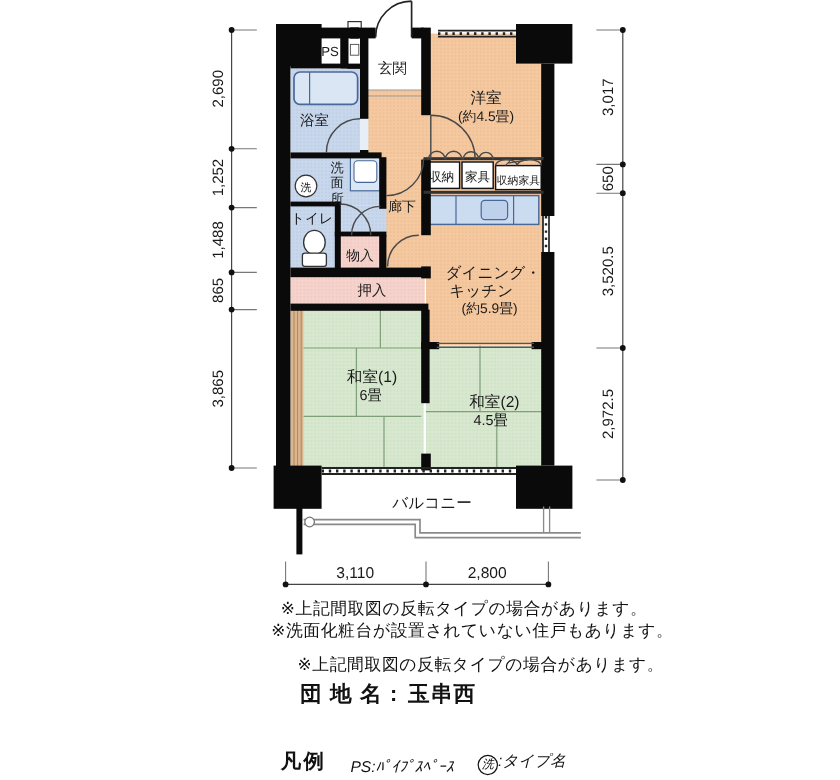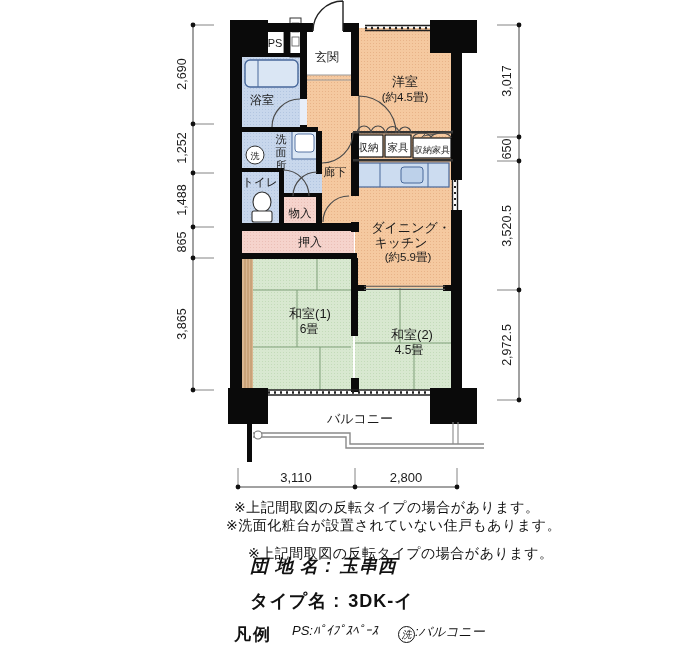--- a/index.html
+++ b/index.html
@@ -2,21 +2,21 @@
 <html><head>
 <meta charset="utf-8">
 <style>
   html,body{margin:0;padding:0;background:#fff;}
   .canvas{position:relative;width:700px;height:650px;background:#ffffff;overflow:hidden;
           font-family:"Liberation Sans","DejaVu Sans",sans-serif;}
   .canvas svg{position:absolute;left:0;top:0;}
   .note{position:absolute;font-size:14px;color:#111;white-space:nowrap;letter-spacing:0.5px;}
   .title-line{position:absolute;font-size:18px;font-weight:bold;color:#111;white-space:nowrap;letter-spacing:1px;}
   .title-line .val{margin-left:8px;}
-  .legend-row{position:absolute;display:flex;align-items:flex-start;color:#111;white-space:nowrap;}
+  .legend-row{position:absolute;display:flex;align-items:flex-end;color:#111;white-space:nowrap;}
   .legend-title{font-size:17px;font-weight:bold;letter-spacing:2px;}
   .legend-item{font-size:13px;margin-left:20px;font-style:italic;}
   .washer-circle{display:inline-block;width:15px;height:15px;line-height:15px;border:1px solid #111;
                  border-radius:50%;font-size:10px;text-align:center;vertical-align:-2px;}
   svg text{font-family:"Liberation Sans","DejaVu Sans",sans-serif;fill:#1a1a1a;}
 </style>
 </head>
 <body>
 
 <div class="canvas">
@@ -221,25 +221,22 @@
     <text x="412" y="339" text-anchor="middle" font-size="13">和室(2)</text>
     <text x="409" y="354" text-anchor="middle" font-size="12">4.5畳</text>
     <text x="360" y="423" text-anchor="middle" font-size="13">バルコニー</text>
   </g>
 </svg>
 
 <div class="note" style="left:226px;top:517px;">※洗面化粧台が設置されていない住戸もあります。</div>
 <div class="note" style="left:234px;top:499px;">※上記間取図の反転タイプの場合があります。</div>
 <div class="note" style="left:248px;top:545px;">※上記間取図の反転タイプの場合があります。</div>
 
-<div class="title-line" style="left:250px;top:554px;font-style:italic;">
+<div class="title-line" style="left:250px;top:566px;">
   <span>団 地 名 :</span><span class="val">玉串西</span>
-</div>
-<div class="title-line" style="left:250px;top:589px;">
-  <span>タイプ名 :</span><span class="val">3DK-イ</span>
 </div>
 
 <div class="legend-row" style="left:234px;top:623px;">
   <span class="legend-title">凡例</span>
   <span class="legend-item">PS:ﾊﾟｲﾌﾟｽﾍﾟｰｽ</span>
-  <span class="legend-item"><span class="washer-circle">洗</span><span>:バルコニー</span></span>
+  <span class="legend-item"><span class="washer-circle">洗</span><span>:タイプ名</span></span>
 </div>
 </div>
 
 </body></html>

